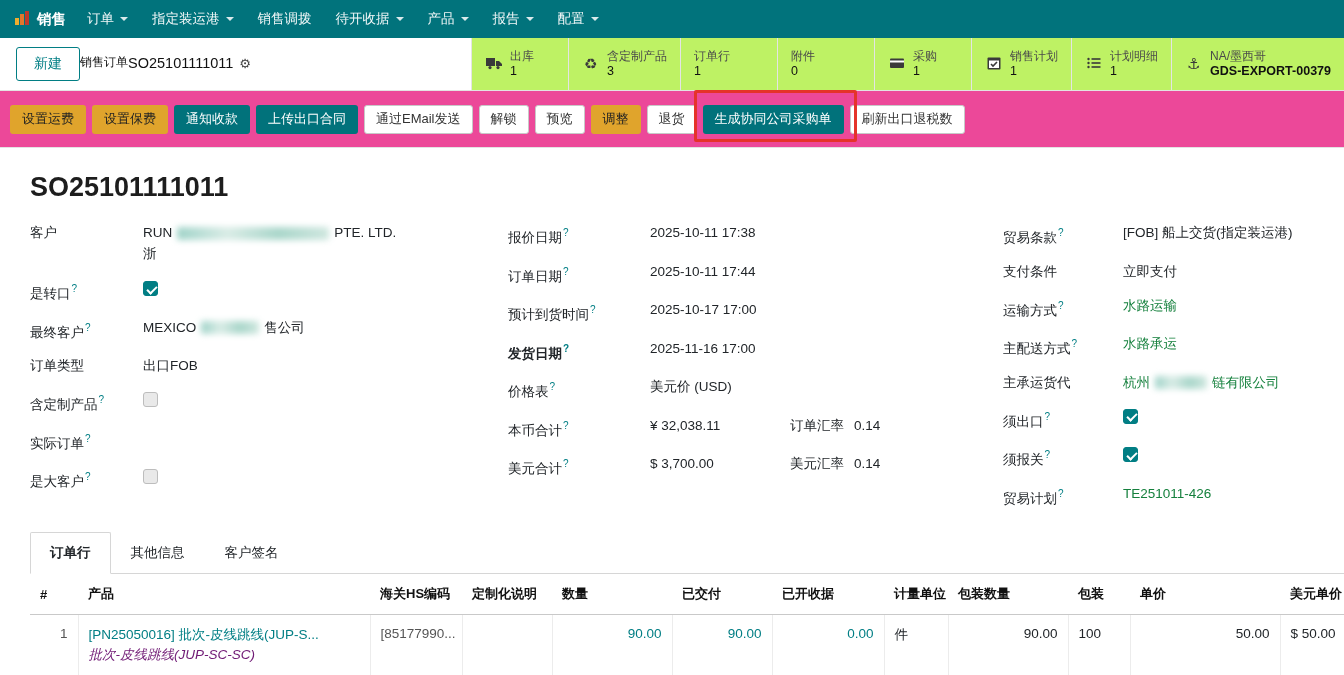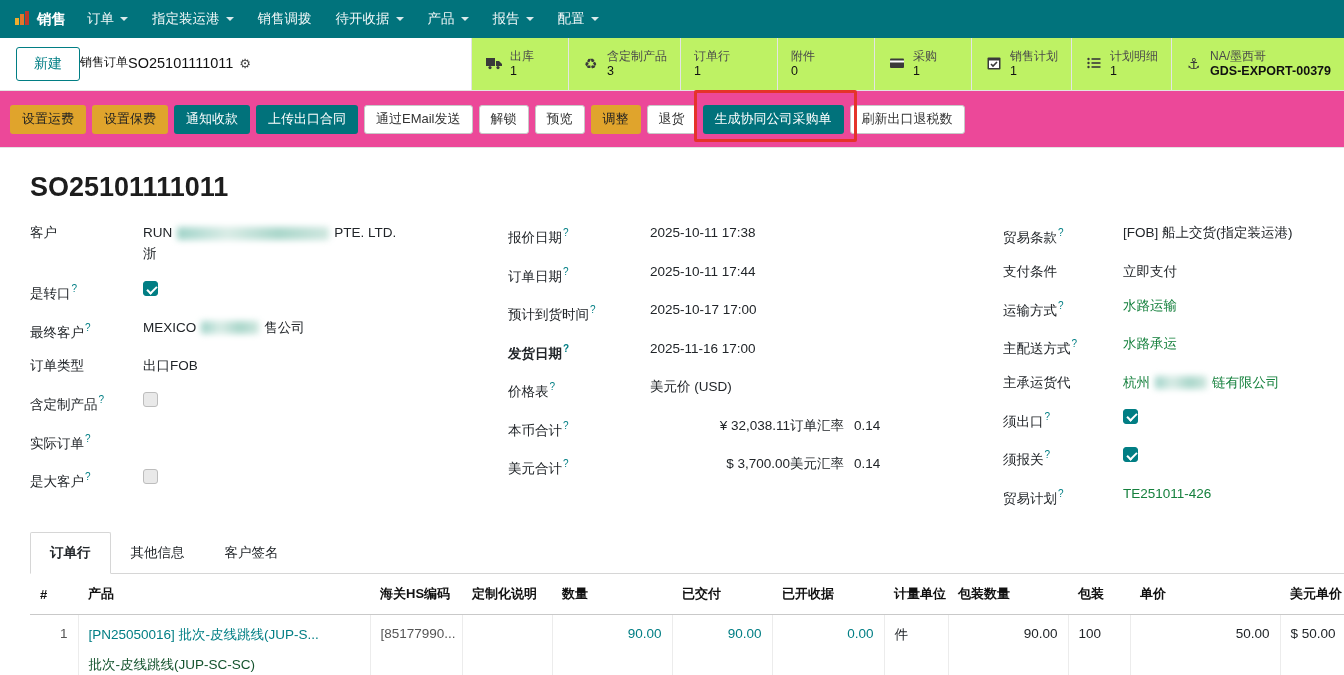--- a/index.html
+++ b/index.html
@@ -48,37 +48,37 @@
   .flabel.bold { font-weight:bold; }
   sup.q { color:#017e84; font-size:10px; margin-left:1px; }
   .fvalue { color:#212529; }
   .link { color:#15803d; cursor:pointer; }
   .addr-line { line-height:22px; }
   .redact { display:inline-block; height:13px; border-radius:2px; vertical-align:middle; margin:0 5px;
             background:linear-gradient(90deg,#9fd3c8,#d9ece6,#a9d6ca,#cfe7df); filter:blur(3px); }
   .cb { width:15px; height:15px; border:1px solid #bdbdbd; border-radius:3px; background:#e9e9e9; display:inline-block; position:relative; cursor:pointer; margin-top:2px; }
   .cb.checked { background:#017e84; border-color:#017e84; }
   .cb.checked::after { content:""; position:absolute; left:4.5px; top:1.5px; width:4px; height:8px; border:solid #fff; border-width:0 2px 2px 0; transform:rotate(45deg); }
-  .with-rate { display:flex;text-align:right; }
+  .with-rate { display:flex; }
   .amount { width:140px; flex:none; }
   .rate-label { margin-right:10px; }
   
   .tabs { display:flex; border-bottom:1px solid #d6d6d6; margin-top:10px; padding-left:0; }
   .tab { padding:11px 19px; font-size:13.5px; color:#212529; cursor:pointer; border:1px solid transparent; margin-bottom:-1px; }
   .tab.active { background:#fff; border-color:#d6d6d6; border-bottom-color:#fff; font-weight:bold; border-radius:2px 2px 0 0; }
   
   table.olines { border-collapse:collapse; width:1400px; table-layout:fixed; }
   .olines th { font-size:13px; font-weight:bold; color:#111; padding:11px 10px; border-bottom:1px solid #c9c9c9; text-align:left; white-space:nowrap; overflow:hidden; cursor:pointer; }
   .olines td { font-size:13.5px; padding:11px 10px; border-right:1px solid #ececec; border-bottom:1px solid #e9e9e9; vertical-align:top; white-space:nowrap; overflow:hidden; }
   .olines td:last-child { border-right:none; }
   .num { text-align:right; }
   .teal { color:#017e84; }
   .muted { color:#555; }
   .prod-1 { color:#017e84; overflow:hidden; text-overflow:ellipsis; white-space:nowrap; cursor:pointer; }
-  .prod-2 { color:#14532d; margin-top:12px; }
+  .prod-2 { font-style:italic; color:#701a75; margin-top:2px; }
 </style>
 </head>
 <body>
 
 <div class="navbar">
   <div class="nav-app">
     <span>
       <svg width="16" height="16" viewBox="0 0 16 16">
           <rect x="1" y="8" width="4" height="7" fill="#f0ad2e"></rect>
           <rect x="6" y="4" width="4" height="11" fill="#e2762c"></rect>

